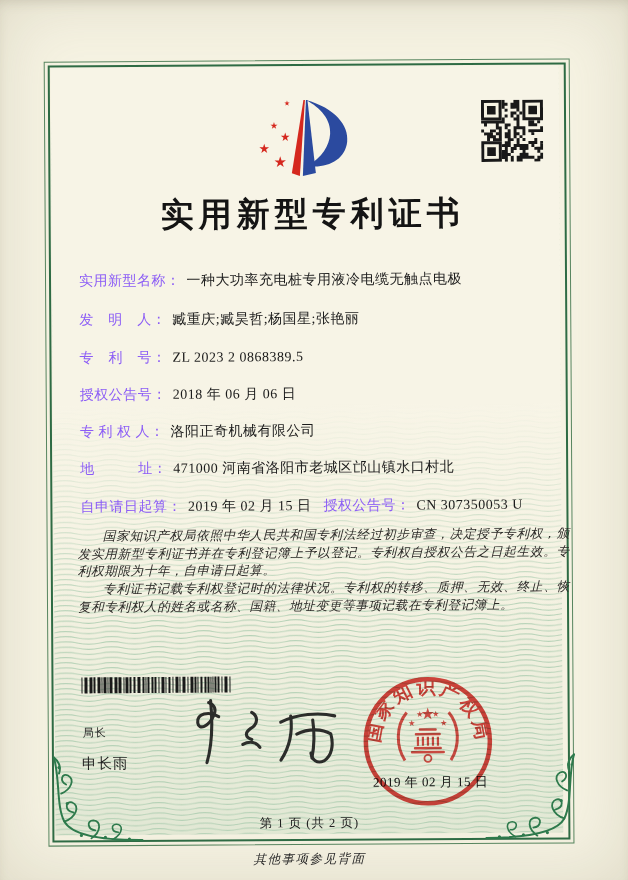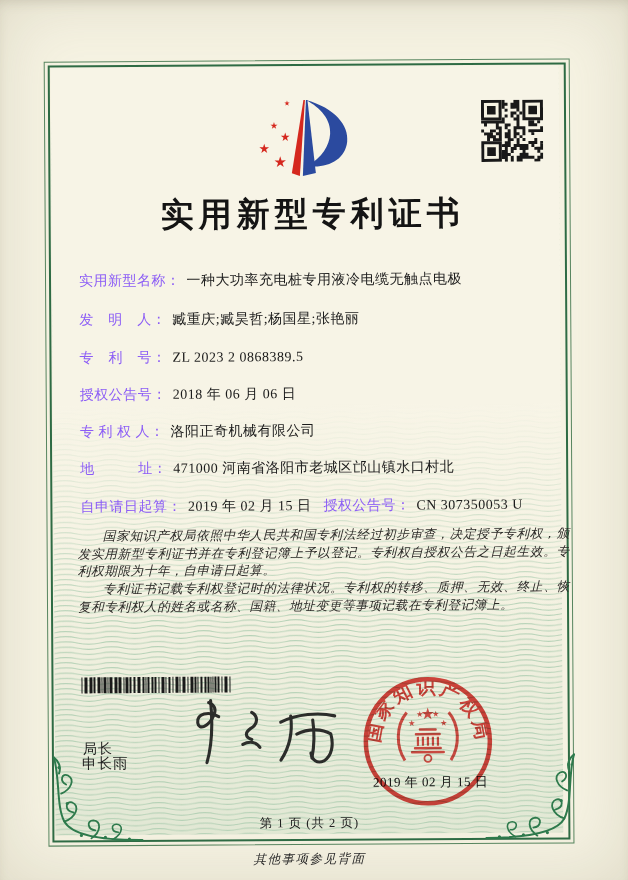--- a/index.html
+++ b/index.html
@@ -53,21 +53,21 @@
   .paras{
     position:absolute;left:77px;top:527px;width:492px;z-index:5;
     font-size:12.6px;line-height:17.7px;color:#2c2a28;
     font-style:italic;letter-spacing:.6px;text-align:justify;
   }
   .paras p{margin:0;text-indent:2em;}
 
   
   .barcode{position:absolute;left:80px;top:676px;width:152px;height:16px;z-index:6;}
   .barcode .bar{position:absolute;top:0;bottom:0;background:#191919;}
-  .director-title{position:absolute;left:81px;top:724px;font-size:14px;color:#1e1e1e;z-index:6;letter-spacing:1px;margin-top:15px;}
+  .director-title{position:absolute;left:81px;top:724px;font-size:11px;color:#1e1e1e;z-index:6;letter-spacing:1px;}
   .director-name{position:absolute;left:80px;top:753px;font-size:14.5px;color:#1e1e1e;z-index:6;letter-spacing:1px;}
   .signature{position:absolute;left:183px;top:690px;z-index:7;}
   .seal-date{position:absolute;left:371px;top:774px;font-size:13px;color:#111;z-index:6;letter-spacing:.5px;white-space:nowrap;}
   .seal{position:absolute;left:351px;top:667px;z-index:7;opacity:.9;mix-blend-mode:multiply;}
   .page-info{position:absolute;left:50px;top:815px;width:514px;text-align:center;font-size:12.5px;color:#222;z-index:6;letter-spacing:1px;}
   .back-note{position:absolute;left:50px;top:851px;width:514px;text-align:center;font-size:12.5px;color:#2b2b2b;font-style:italic;letter-spacing:1.5px;z-index:6;}
   .flourish{position:absolute;z-index:8;}
   .flourish-left{left:49px;top:752px;}
   .flourish-right{left:481px;top:752px;transform:scaleX(-1);}
 </style>

